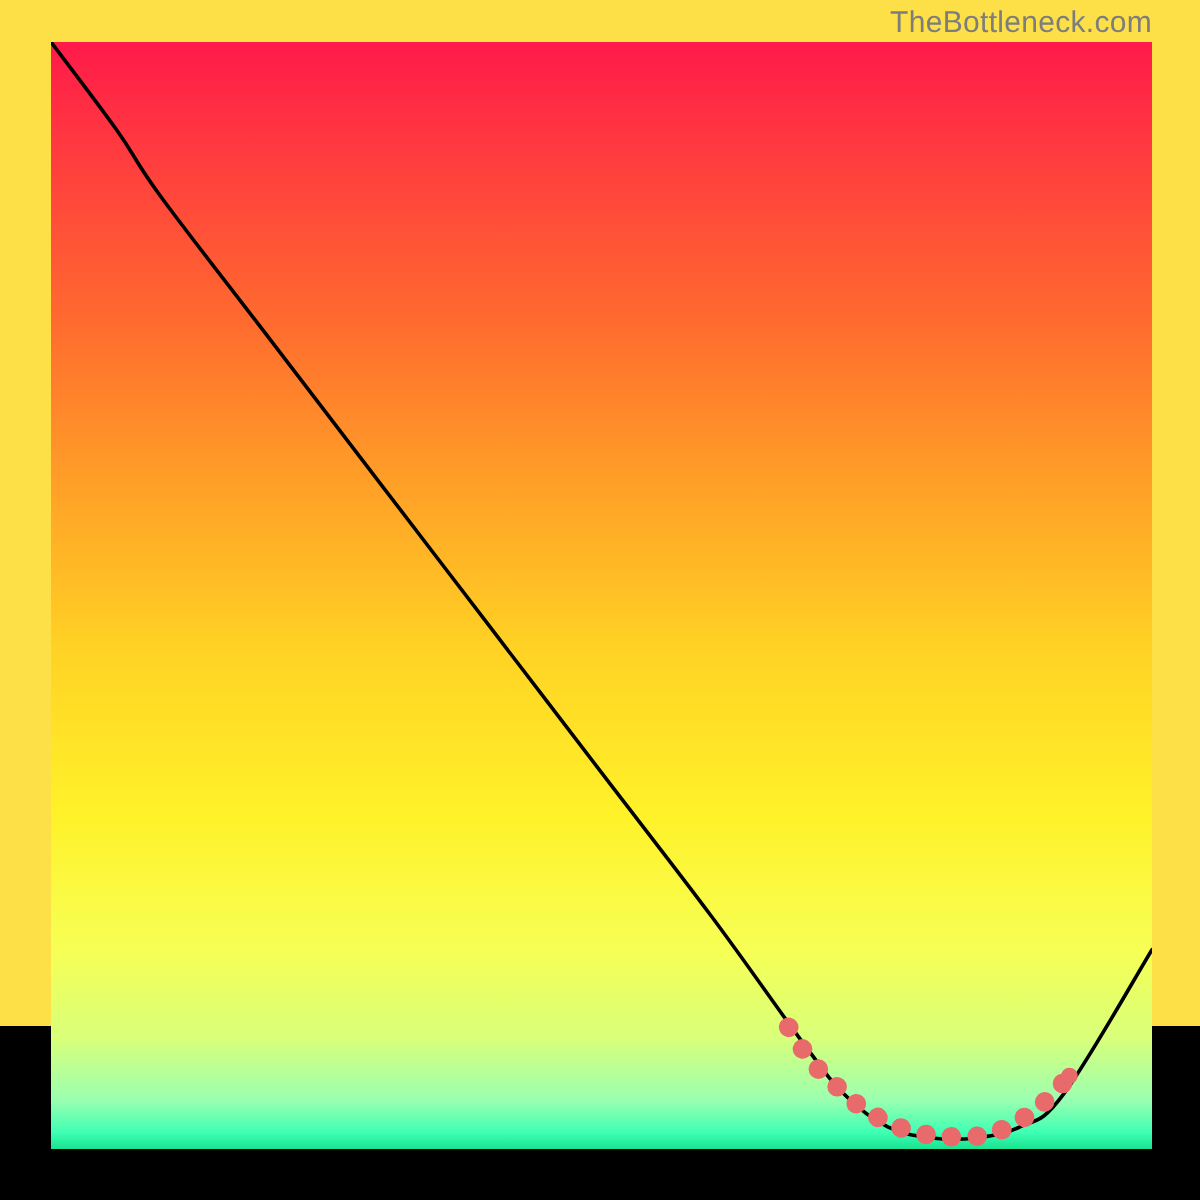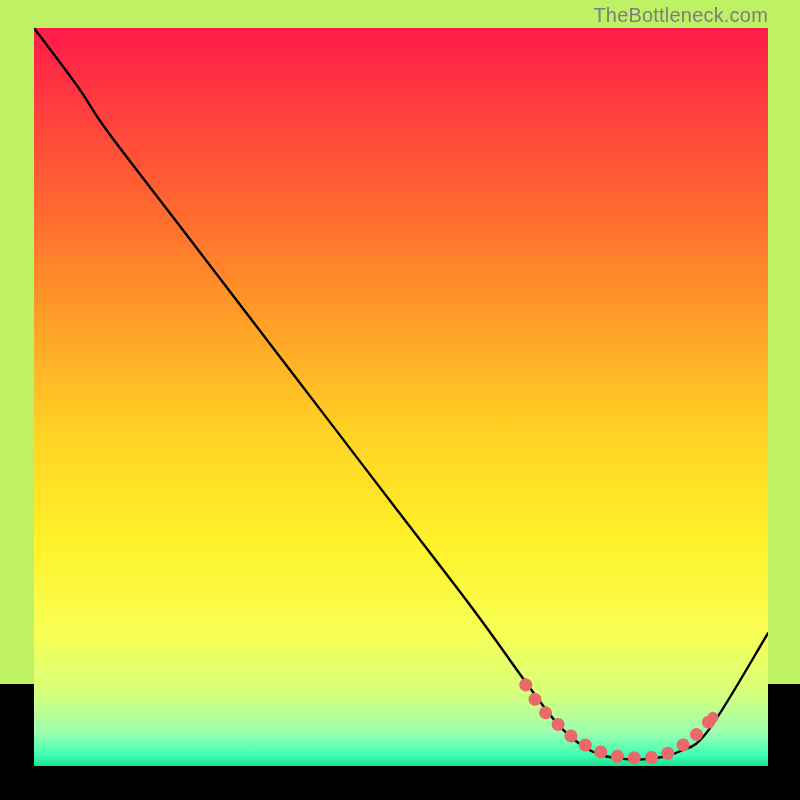--- a/index.html
+++ b/index.html
@@ -1,17 +1,17 @@
 <!DOCTYPE html>
 <html><head>
 <meta charset="utf-8">
 <style>
   * { margin: 0; padding: 0; box-sizing: border-box; }
   html, body { width: 800px; height: 800px; overflow: hidden; background: #000; font-family: Arial, Helvetica, sans-serif; }
-  .stage { position: relative; width: 800px; height: 684px; background: #bef264; }
+  .stage { position: relative; width: 800px; height: 684px; background: #fde047; }
   .plot-area { position: absolute; }
   .watermark { position: absolute; color: #7d7d7d; font-size: 20px; font-weight: 400; letter-spacing: 0.2px; }
   svg.lines { position: absolute; left: 0; top: 0; }
 </style>
 </head>
 <body>
 
 <div class="stage">
   <div class="watermark" style="right: 32px; top: 4px;">TheBottleneck.com</div>
   <div class="plot-area" style="left: 34px; top: 28px; width: 734px; height: 738px;">

